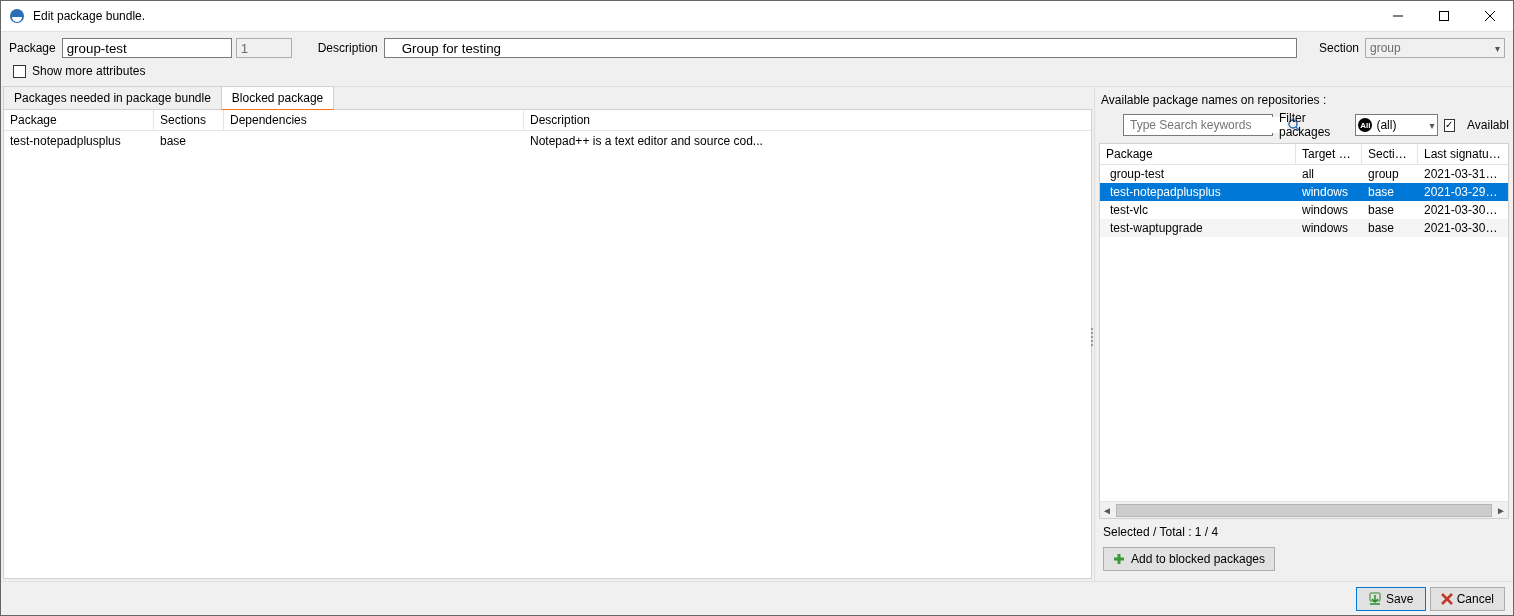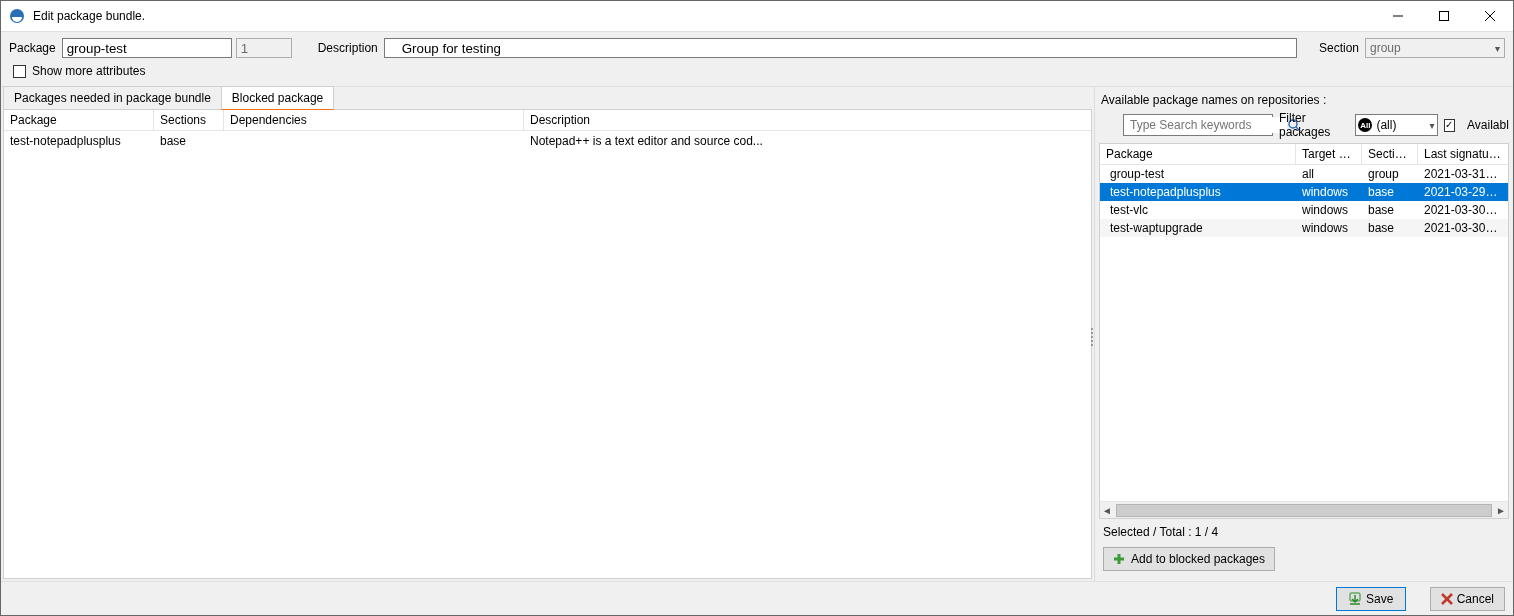--- a/index.html
+++ b/index.html
@@ -52,21 +52,21 @@
   .right-table .c-sec { width:56px; }
   .right-table .c-sig { width:90px; }
   .right-table .thead .th { border-right:1px solid #e5e5e5; }
   .right-table .trow { height:18px; align-items:center; }
   .right-table .trow.sel { background:#0078d7; color:#fff; }
   .right-table .trow.alt { background:#f5f5f5; }
   .hscroll { height:17px; background:#f0f0f0; border-top:1px solid #e5e5e5; display:flex; align-items:center; justify-content:space-between; padding:0 2px; font-size:10px; color:#555; }
   .hscroll .thumb { height:13px; background:#cdcdcd; border:1px solid #b5b5b5; flex:1; margin:0 4px; }
   .status-line { padding:6px 4px; }
   .add-btn { margin:2px 4px 6px 4px; width:172px; height:24px; border:1px solid #adadad; background:#e1e1e1; display:flex; align-items:center; justify-content:center; gap:6px; }
-  .footer { height:34px; background:#f0f0f0; border-top:1px solid #e0e0e0; display:flex; align-items:center; justify-content:flex-end; padding:0 8px; gap:24px; }
+  .footer { height:34px; background:#f0f0f0; border-top:1px solid #e0e0e0; display:flex; align-items:center; justify-content:flex-end; padding:0 8px; gap:4px; }
   .footer .btn { height:24px; min-width:70px; border:1px solid #adadad; background:#e1e1e1; display:flex; align-items:center; justify-content:center; gap:4px; padding:0 10px; }
   .footer .btn.save { border:1px solid #0078d7; }
   svg { display:block; }
   .search-icon { color:#2a6fb5; }
   .splitter { width:6px; position:absolute; left:1088px; top:220px; height:60px; display:flex; flex-direction:column; gap:2px; align-items:center; justify-content:center; }
   .splitter div { width:2px; height:2px; background:#999; }
 </style>
 </head>
 <body>
 

